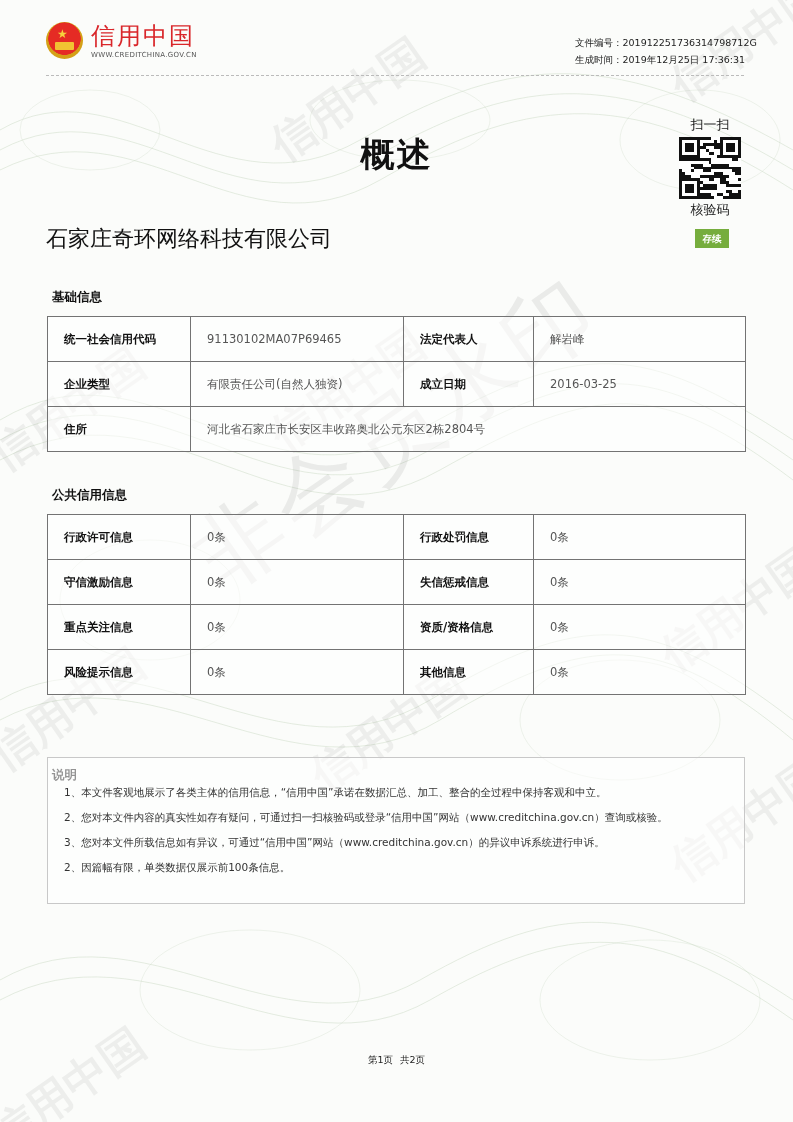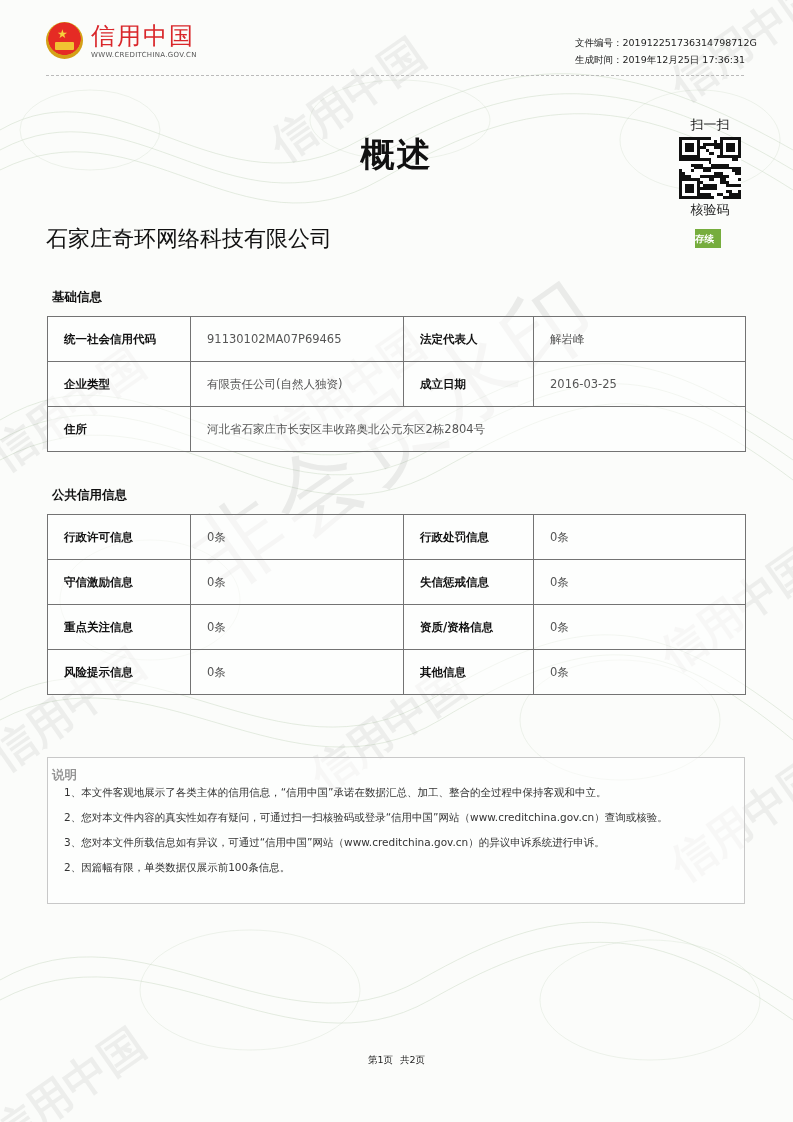--- a/index.html
+++ b/index.html
@@ -34,21 +34,21 @@
   .meta { position:absolute; left:575px; top:34px; font-size:9.5px; color:#222; line-height:17px; }
   .dash { position:absolute; left:46px; top:75px; width:698px; border-top:1px dashed #bbb; }
 
   .qr-wrap { position:absolute; left:678px; top:116px; width:64px; text-align:center; font-size:13px; color:#222; }
   .qr { width:62px; height:62px; margin:3px auto 2px; display:grid; grid-template-columns:repeat(21,1fr); background:#fff; }
   .qr i { display:block; }
   .qr i.b { background:#111; }
 
   .title { position:absolute; left:0; width:793px; top:132px; text-align:center; font-size:34px; font-weight:bold; color:#111; letter-spacing:2px; }
   .company { position:absolute; left:46px; top:224px; font-size:22px; font-weight:normal; color:#111; }
-  .badge { position:absolute; left:695px; top:229px; width:26px; height:19px; background:#76ad3d; color:#fff; font-size:9.5px; font-weight:bold; line-height:19px; }
+  .badge { position:absolute; left:695px; top:229px; width:34px; height:19px; background:#76ad3d; color:#fff; font-size:9.5px; font-weight:bold; text-align:center; line-height:19px; }
 
   .section-h { position:absolute; left:52px; font-size:12.5px; font-weight:bold; color:#111; }
 
   table.info { position:absolute; left:47px; width:698px; border-collapse:collapse; table-layout:fixed; }
   table.info td { border:1px solid #737373; height:44px; font-size:11.5px; padding:0 0 0 16px; background:rgba(255,255,255,0.55); }
   table.info td.k { font-weight:bold; color:#111; }
   table.info td.v { color:#555; }
 
   .notes { position:absolute; left:47px; top:757px; width:696px; height:145px; border:1px solid #c8c8c8; background:rgba(255,255,255,0.55); }
   .notes p { margin:0; font-size:10.5px; color:#333; line-height:25px; padding-left:16px; }

